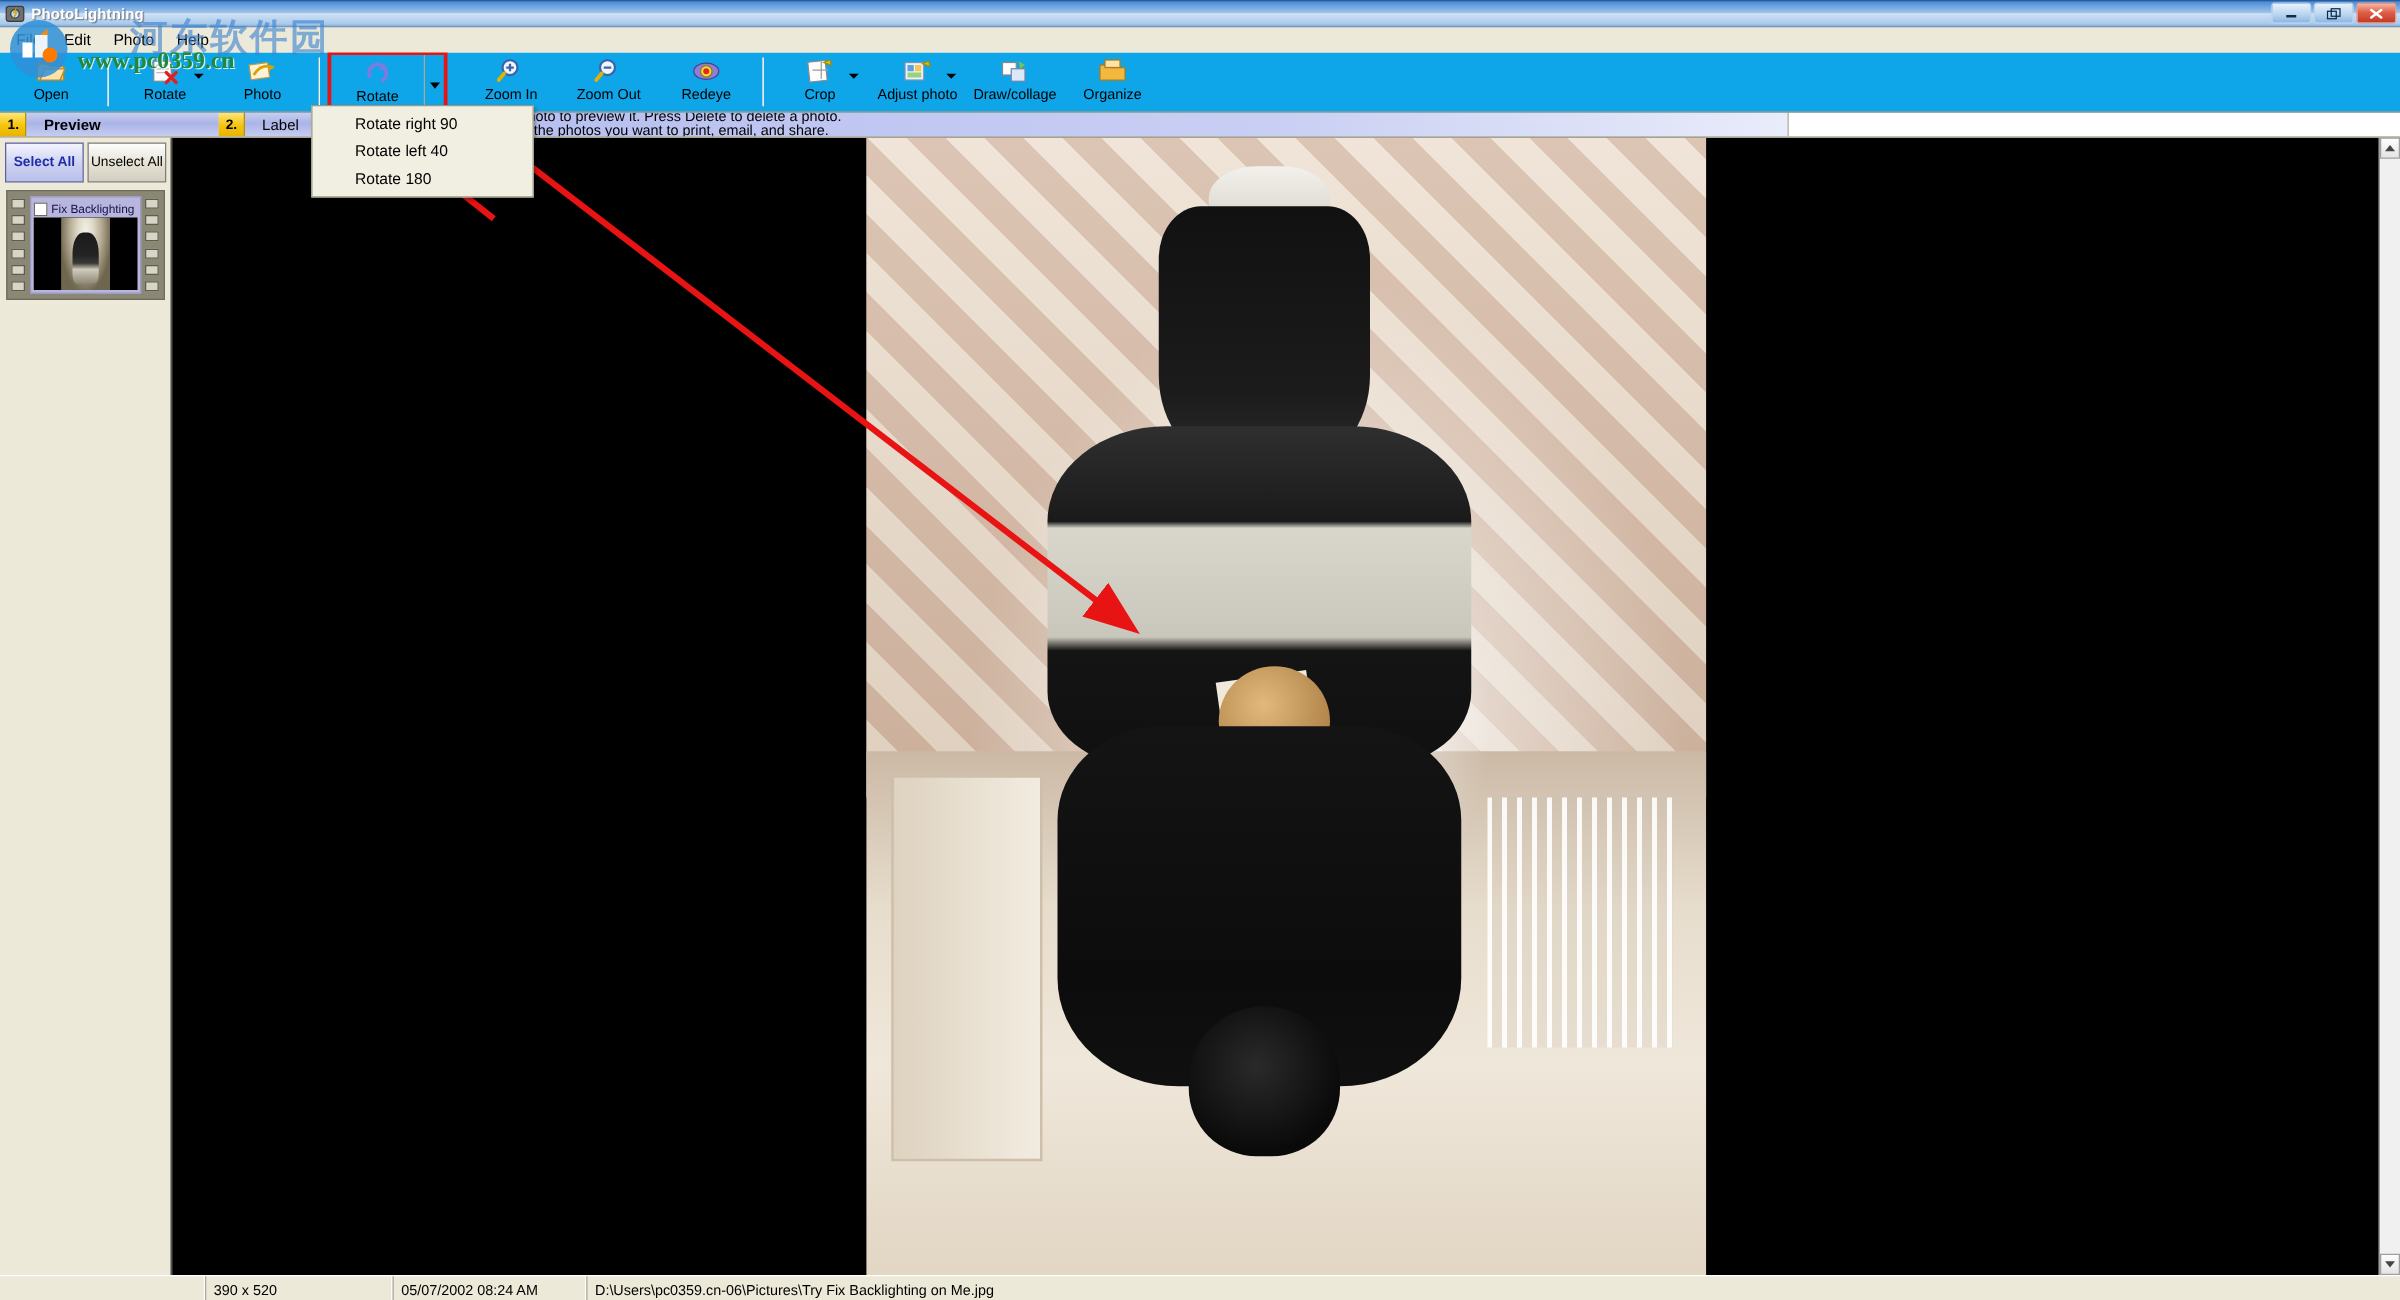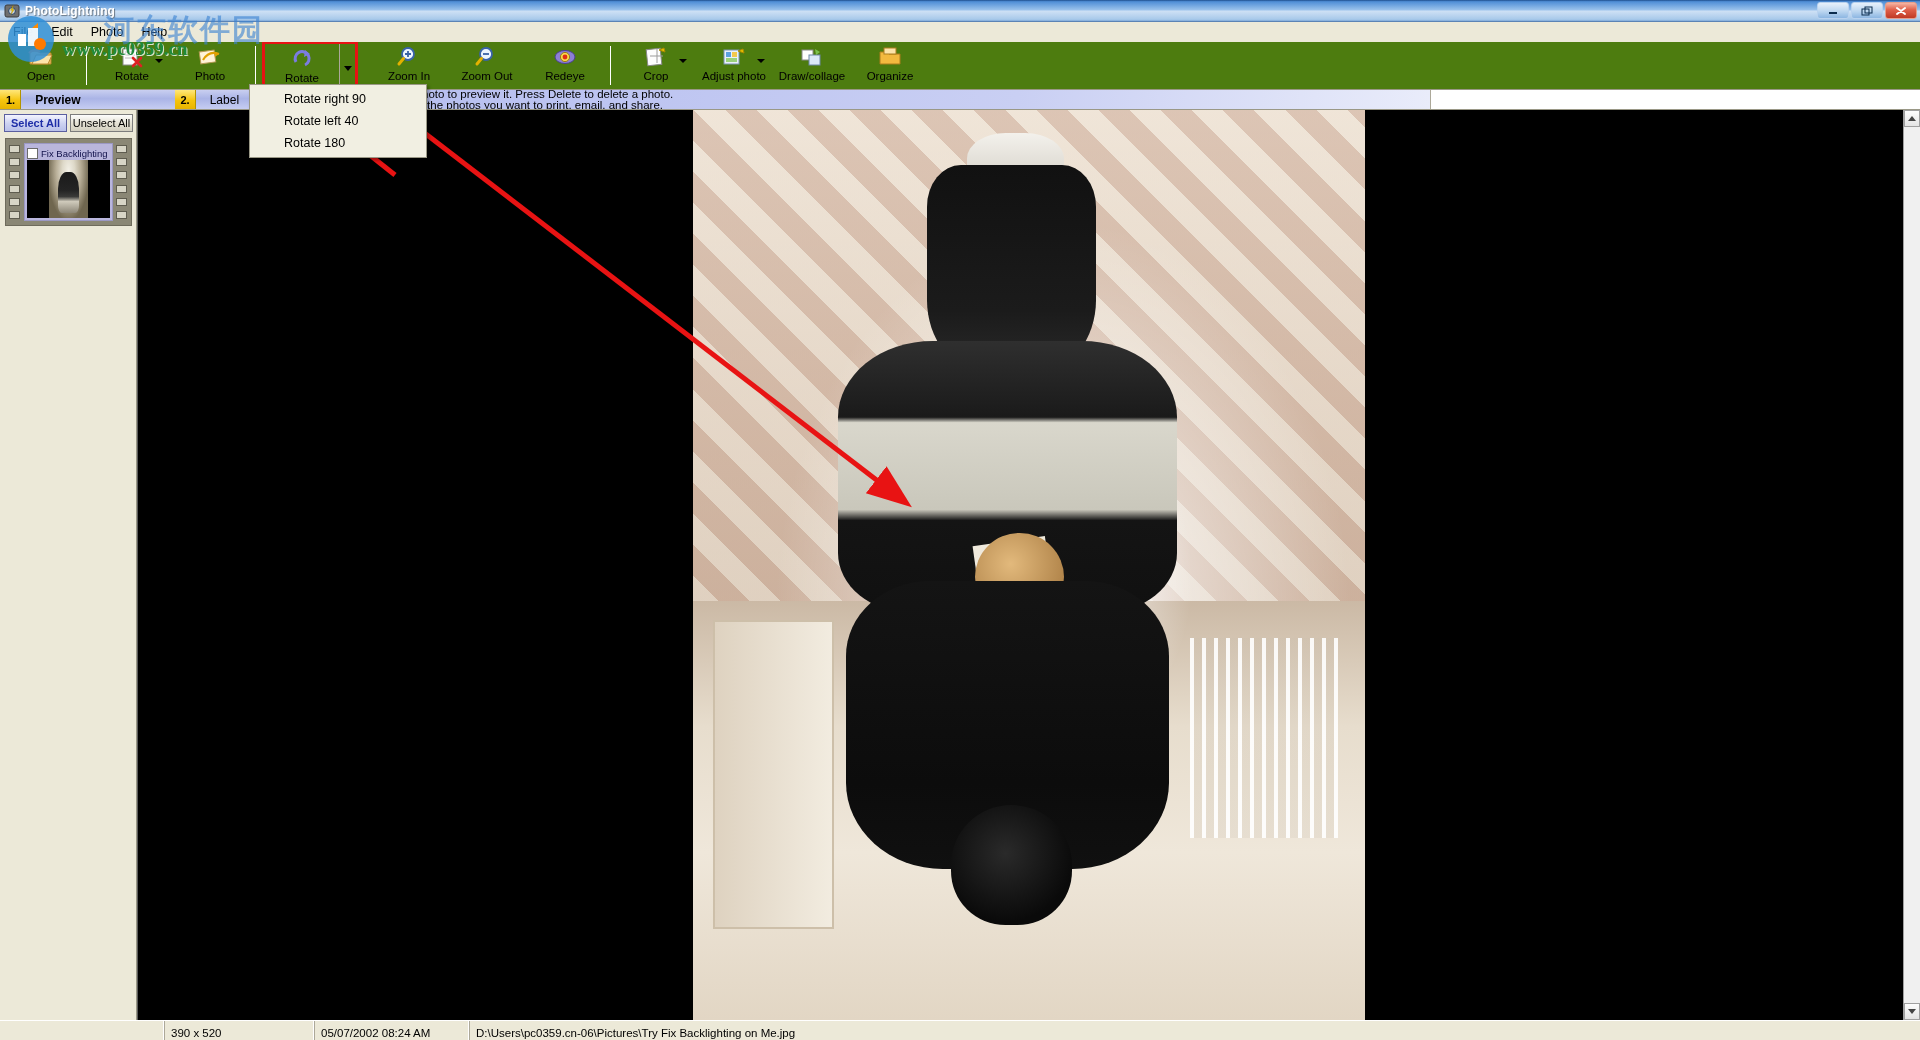--- a/index.html
+++ b/index.html
@@ -69,21 +69,21 @@
   .menubar .mi {
     padding: 2px 9px;
     font-size: 12.5px;
     color: #000;
     line-height: 14px;
   }
 
   
   .toolbar {
     height: 48px;
-    background: #4d7c0f;
+    background: #0ea5e9;
     border-bottom: 1px solid #9a9886;
     display: flex; align-items: stretch;
     position: relative;
     flex: none;
     padding-left: 2px;
     z-index: 2;
   }
   .tb-item {
     width: 78px;
     display: flex; flex-direction: column;
@@ -176,21 +176,21 @@
 
   
   .leftpanel {
     width: 137px; flex: none;
     background: #ece9d8;
     border-right: 1px solid #9a9886;
     display: flex; flex-direction: column;
   }
   .selrow { display:flex; padding: 4px 3px 4px 4px; gap: 3px; }
   .selbtn {
-    flex: 1; height: 18px;
+    flex: 1; height: 32px;
     font-size: 11px; color: #000;
     border: 1px solid #7d7d7d;
     background: linear-gradient(to bottom,#fdfdfd,#e6e3d6 50%,#d2cfc0);
     display:flex; align-items:center; justify-content:center;
   }
   .selbtn.primary { color: #1f2ea8; font-weight: bold; background: linear-gradient(to bottom,#f3f4ff,#ccd1f0 55%,#b9c0ea); border-color:#5b5fa0;}
   .filmstrip {
     margin: 2px 4px 0 5px;
     background: #8a8775;
     border: 1px solid #6e6b5c;

